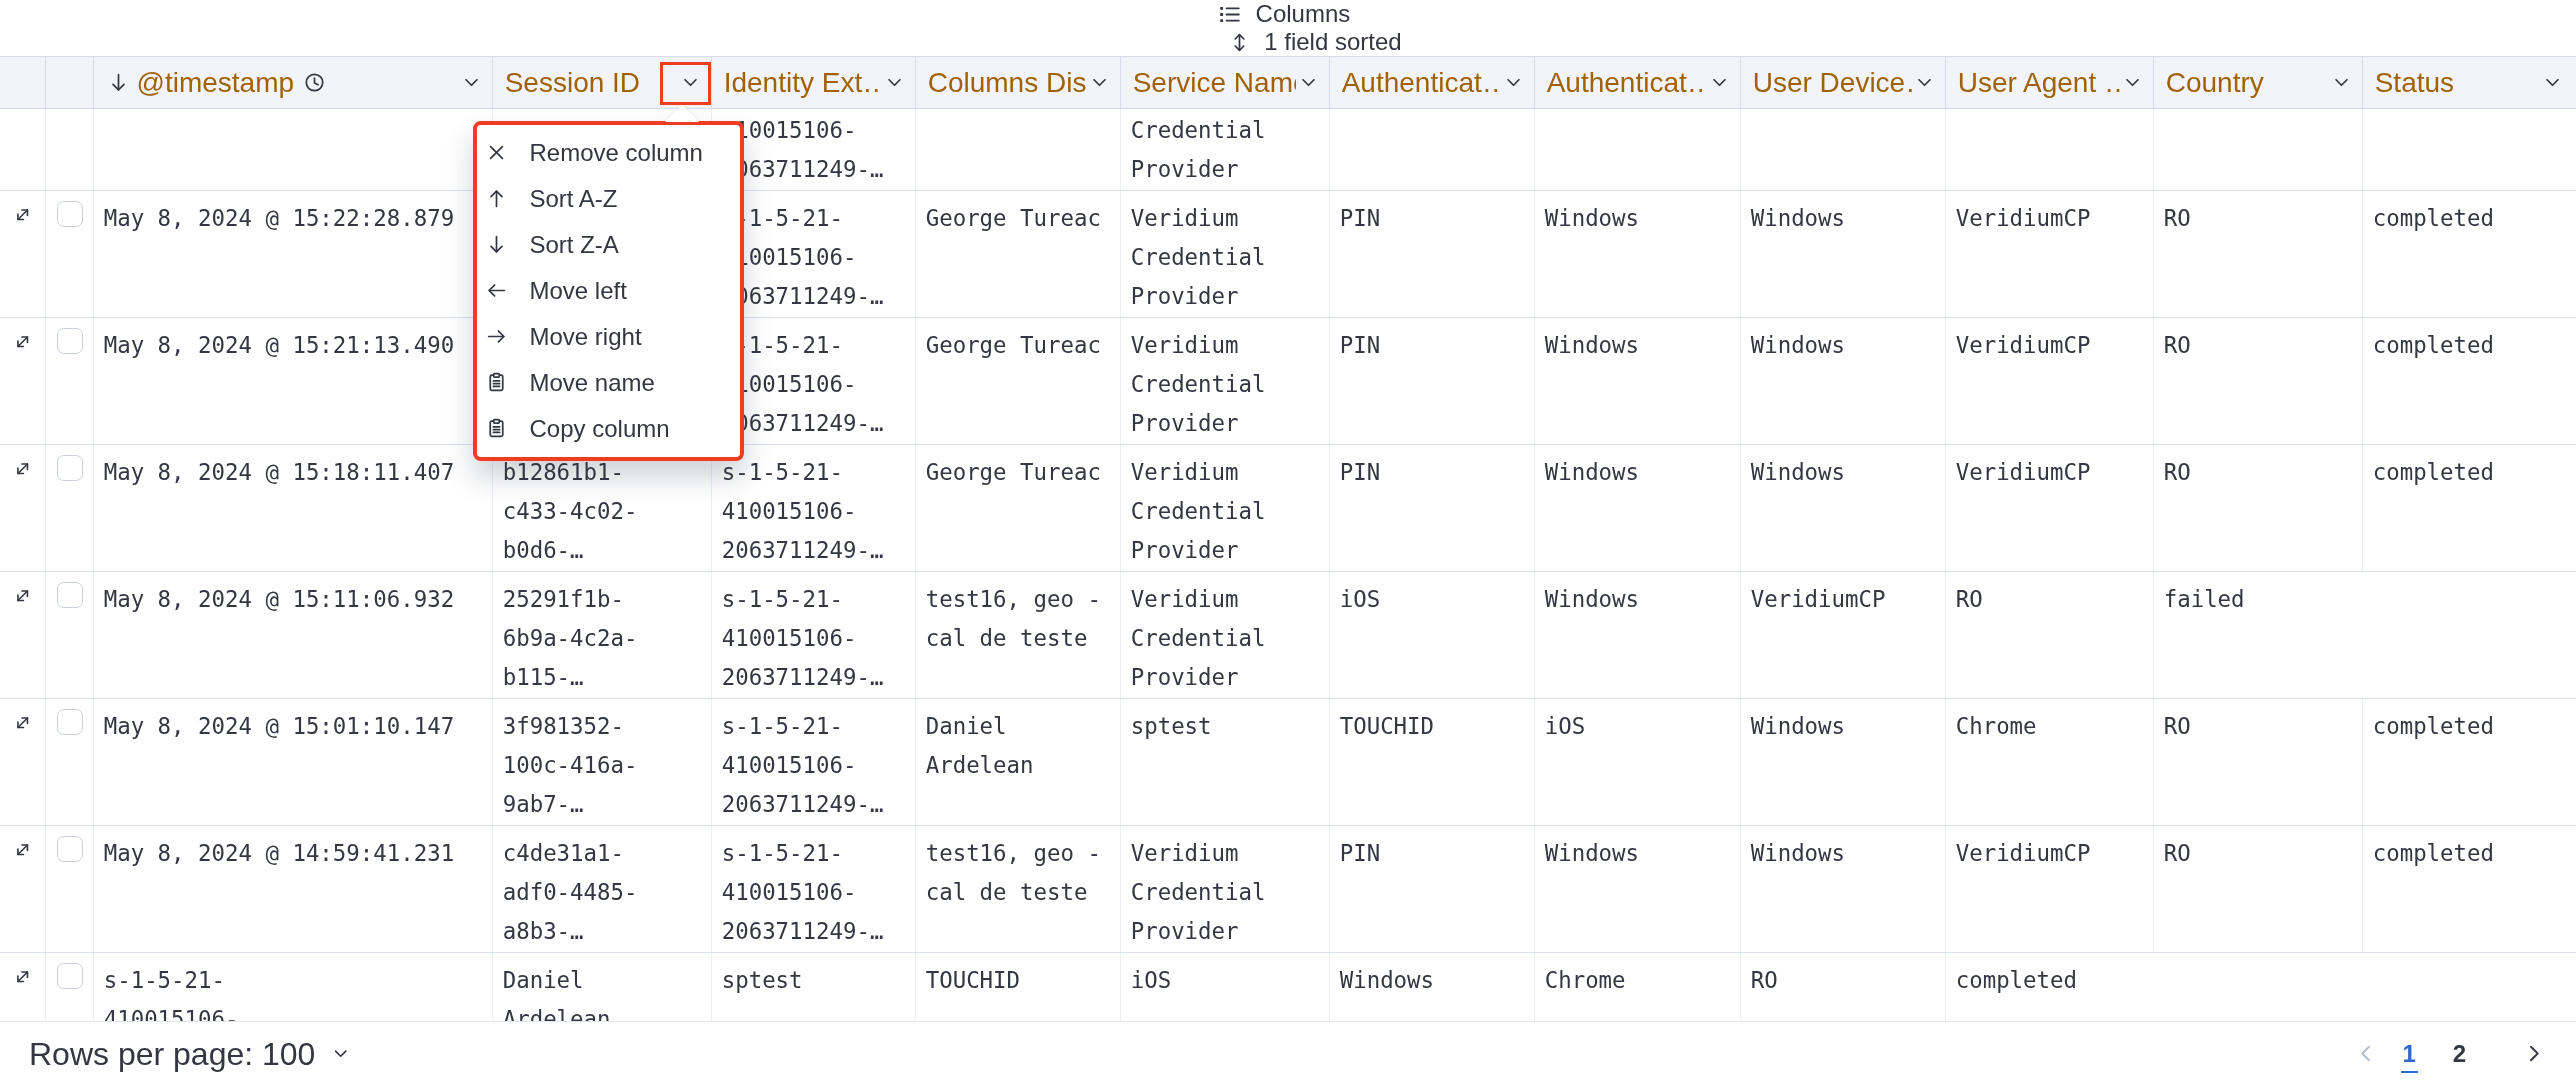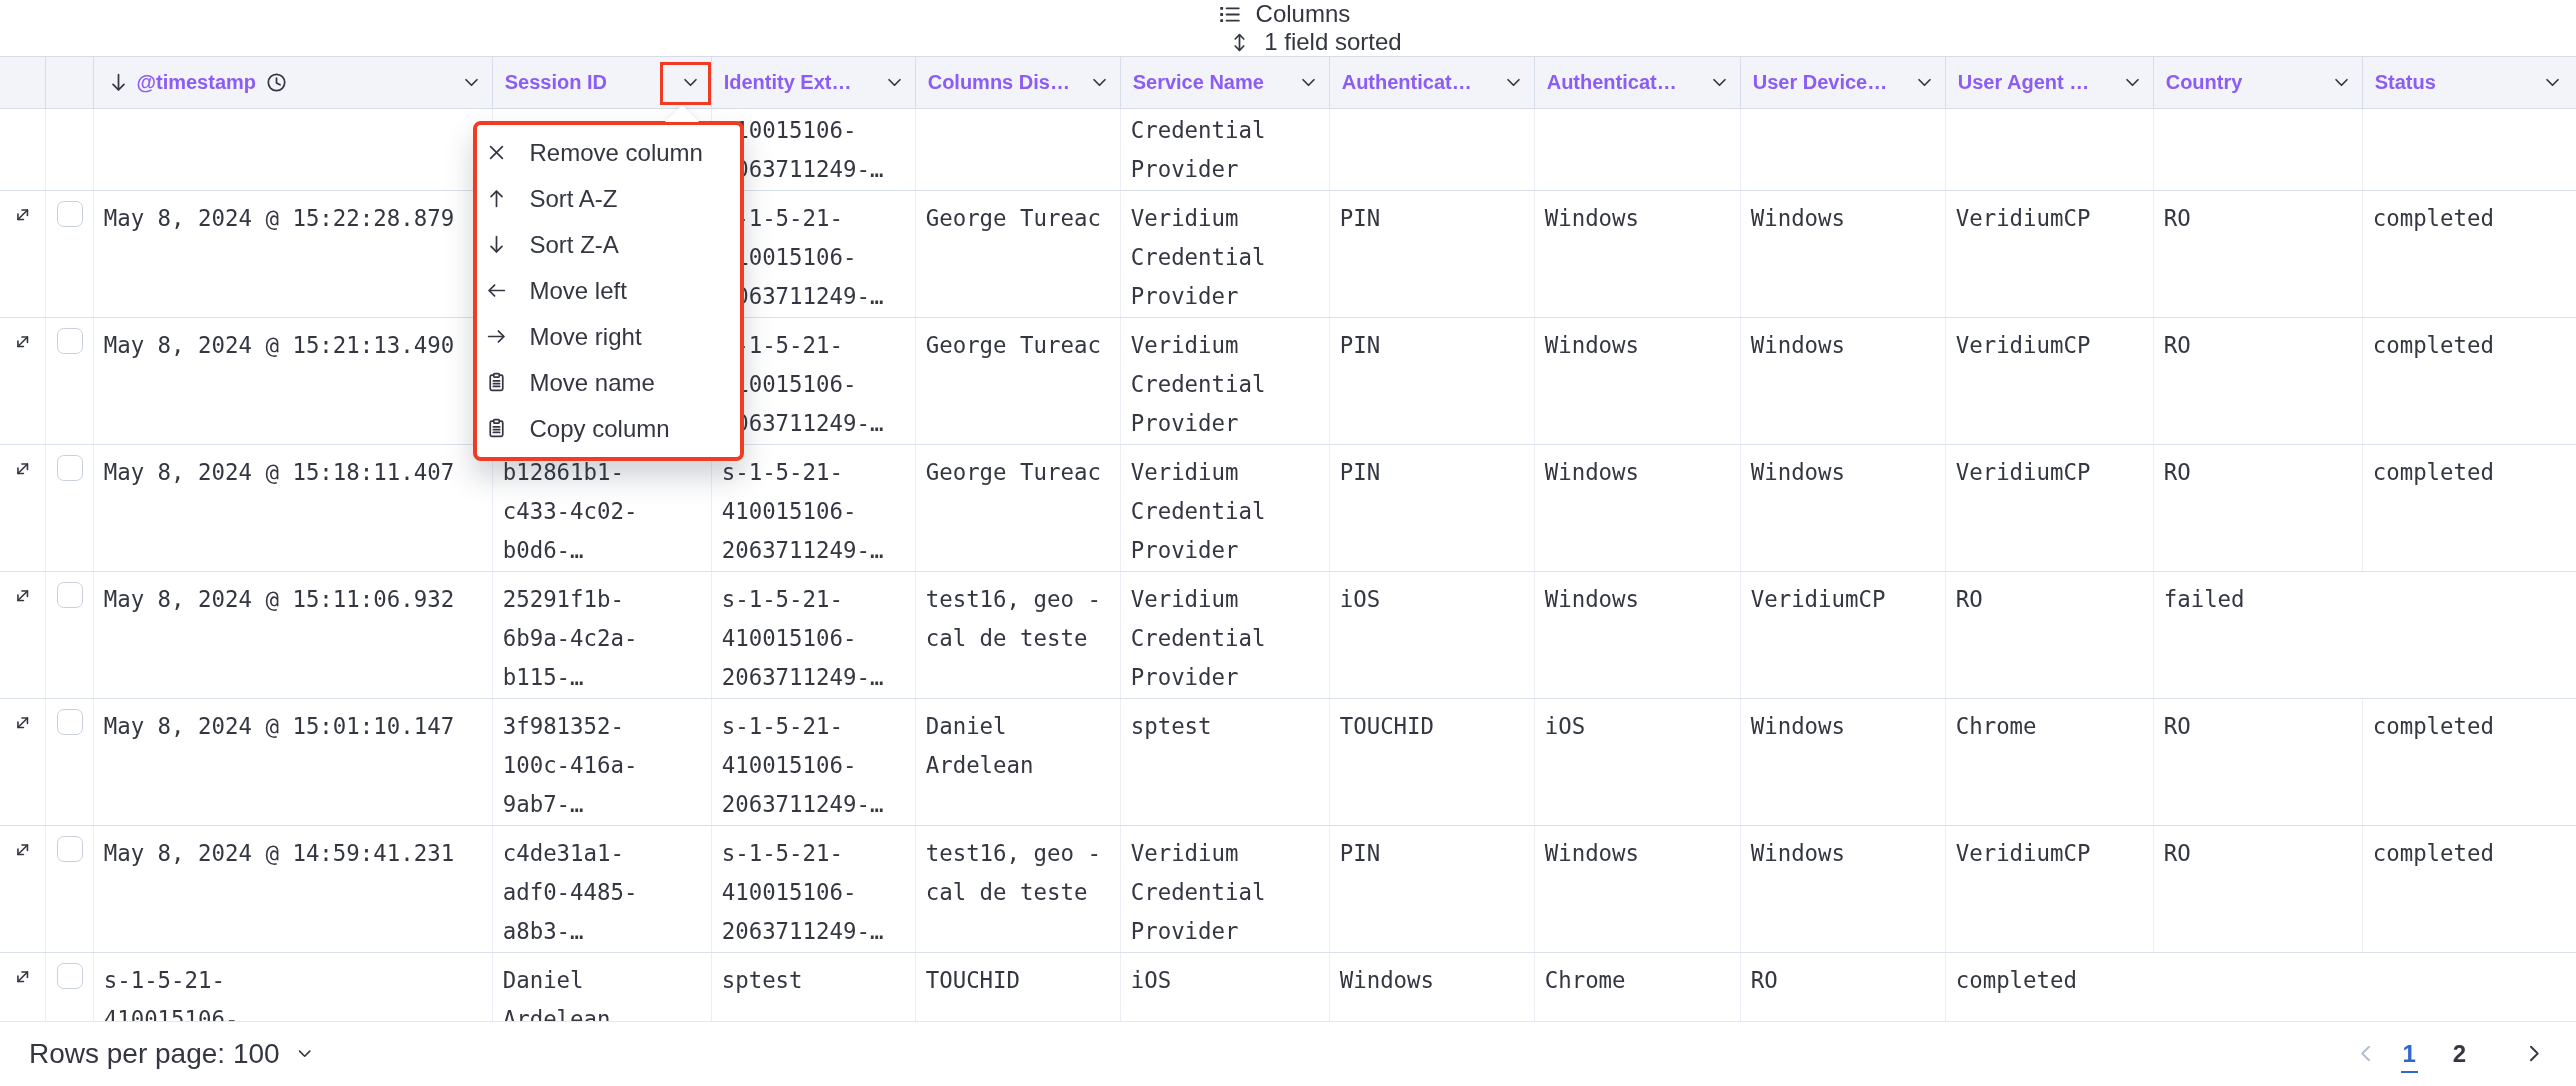--- a/index.html
+++ b/index.html
@@ -19,21 +19,21 @@
   .i26{width:25px;height:25px;}
   .i24{width:23.4px;height:23.4px;}
   .i34{width:33px;height:33px;}
   
   .grid{position:absolute;left:0;top:56px;width:2576px;}
   .gridrow{display:grid;grid-template-columns:46px 48px 399px 219px 204px 205px 209px 205px 206px 205px 208px 209px 210px;}
   .header-row{height:53px;background:#f2f4fa;border-top:1.9px solid #d6dce8;border-bottom:1.9px solid #d6dce8;box-sizing:border-box;}
   .hcell{display:flex;align-items:center;padding:0 7.8px 0 11.7px;border-right:1.9px solid #d8dee9;box-sizing:border-box;overflow:hidden;cursor:pointer;}
   .hcell:last-child{border-right:none;}
   .hcell.util{padding:0;}
-  .hcell .hlabel{font-size:20px;font-weight:700;color:#8b5cf6;white-space:nowrap;overflow:hidden;flex:0 1 auto;}
+  .hcell .hlabel{font-size:28px;font-weight:400;color:#a16207;white-space:nowrap;overflow:hidden;flex:0 1 auto;}
   .hcell .hspacer{flex:1;}
   .hcell .chev{flex:0 0 auto;}
   
   .tbody{position:absolute;left:0;top:53px;width:2576px;height:912px;overflow:hidden;background:#fff;}
   .row{height:127px;box-sizing:border-box;border-bottom:1.9px solid #dbe1ec;}
   .cell{padding:7.8px 9.7px 0 9.7px;border-right:1.9px solid #ebeef5;box-sizing:border-box;overflow:hidden;
         font-family:"DejaVu Sans Mono","Liberation Mono",monospace;font-size:22.4px;line-height:39px;
         white-space:pre-line;color:#343741;}
   .cell:last-child{border-right:none;}
   .cell.util{padding:5.8px 0 0 0;display:flex;justify-content:center;align-items:flex-start;}
@@ -46,21 +46,21 @@
          border-right:17.5px solid transparent;border-bottom:17.5px solid #fff;filter:drop-shadow(0 -1.9px 1.9px rgba(0,0,0,.06));z-index:9;}
   .mitem{height:46px;display:flex;align-items:center;padding-left:7px;gap:19.5px;cursor:pointer;background:#fff;}
   .mitem .micon{width:26px;height:26px;flex:0 0 auto;}
   .mitem .mlabel{font-size:24px;color:#343741;white-space:nowrap;}
   
   .chev-box{position:absolute;left:660px;top:5.8px;width:51px;height:43px;border:3.9px solid #ef3c23;box-sizing:border-box;z-index:11;pointer-events:none;}
   
   .footer{position:absolute;left:0;top:1021px;width:2576px;height:65px;display:flex;align-items:center;
           justify-content:space-between;padding:0 27px 0 29px;box-sizing:border-box;background:#fff;border-top:1px solid #e2e7f0;}
   .rpp{display:flex;align-items:center;gap:13.6px;cursor:pointer;}
-  .rpp .lbl{font-size:28px;color:#343741;}
+  .rpp .lbl{font-size:32px;color:#343741;}
   .pager{display:flex;align-items:center;gap:19px;}
   .page-num{font-size:24px;font-weight:600;color:#343741;padding:0 1.9px 3.9px 1.9px;cursor:pointer;}
   .page-num.active{color:#2f68cf;border-bottom:2.9px solid #2f68cf;}
   .pchev{width:29px;height:29px;cursor:pointer;}
   .pchev.disabled .icon,{stroke:#b2bccd;}
 </style>
 </head>
 <body>
 
 <div class="toolbar">

